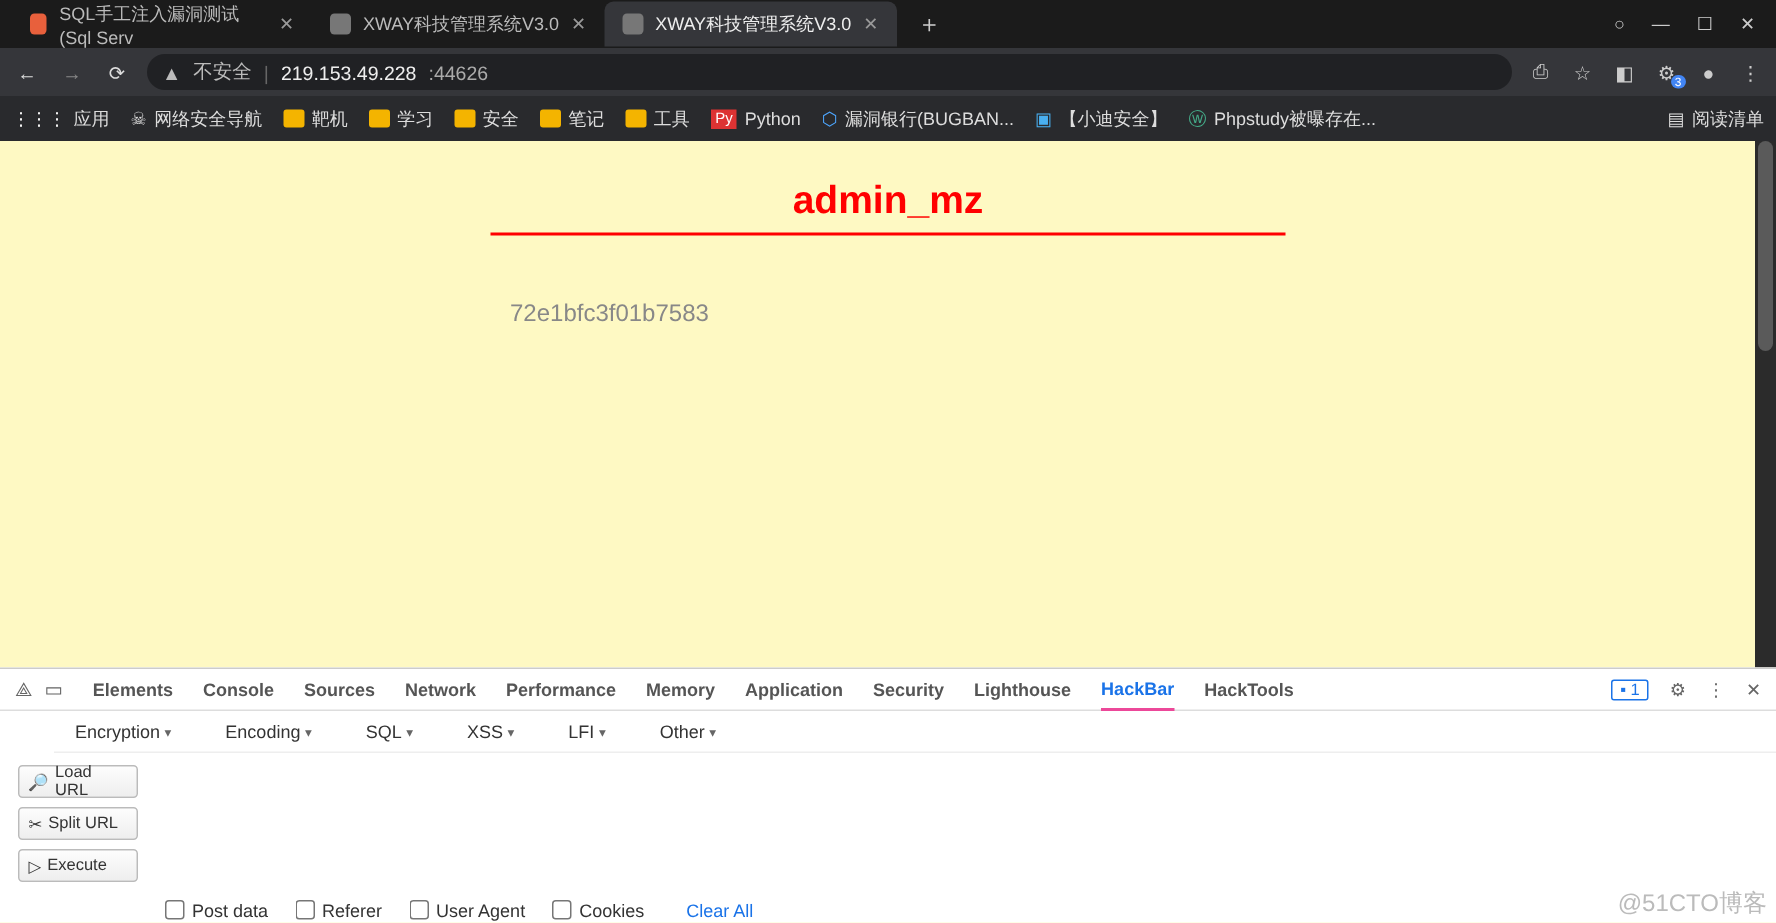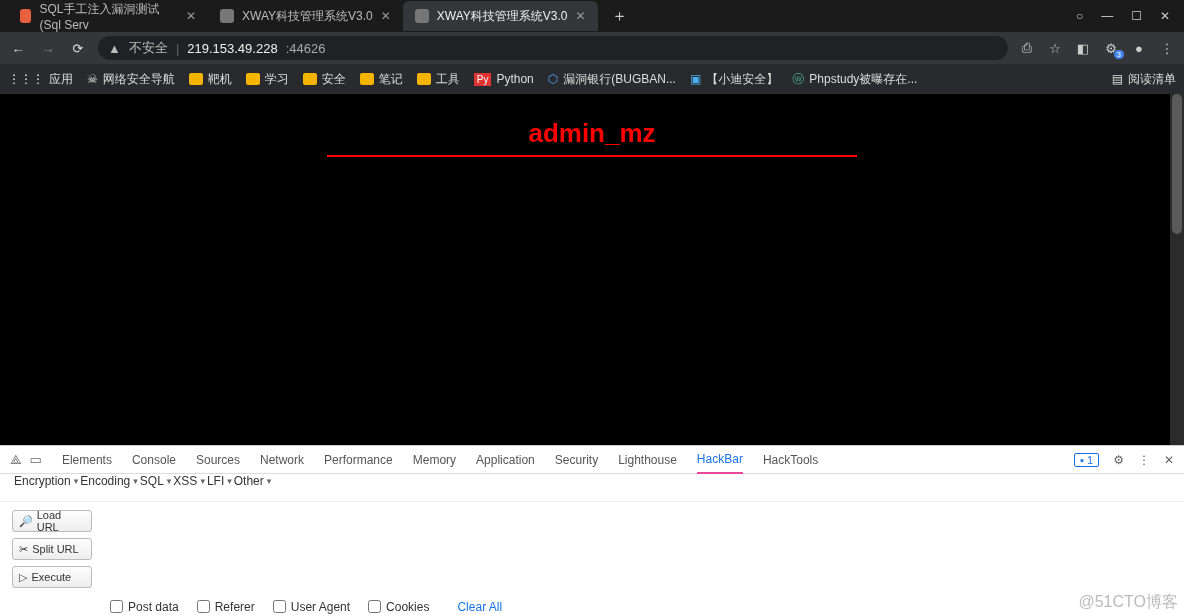--- a/index.html
+++ b/index.html
@@ -27,35 +27,35 @@
 .tbicon { width:18px; height:18px; display:flex; align-items:center; justify-content:center; color:#ccc; position:relative; }
 .badge { position:absolute; bottom:-2px; right:-4px; background:#4285f4; color:#fff; font-size:8px; border-radius:6px; padding:0 3px; }
 
 
 .bookmarks { height:30px; background:#292a2d; display:flex; align-items:center; padding:0 8px; gap:14px; color:#ddd; font-size:12px; }
 .bk { display:flex; align-items:center; gap:5px; }
 .bkfolder { width:14px; height:12px; background:#f4b400; border-radius:2px; display:inline-block; }
 .bookmarks .spacer { flex:1; }
 
 
-.page { height:351px; background:#000000; position:relative; overflow:auto; }
+.page { height:351px; background:#fef9c3; position:relative; overflow:auto; }
 .page .heading { color:#ff0000; font-size:26px; font-weight:bold; text-align:center; margin-top:24px; }
 .page .hr { width:530px; height:2px; background:#ff0000; margin:6px auto 0; }
 .page .hashline { color:#888; font-size:16px; margin:44px 0 0 340px; }
 
 
 .devtools { position:absolute; bottom:0; left:0; right:0; height:170px; border-top:1px solid #ccc; background:#fff; color:#333; font-size:12px; }
 .dt-tabs { height:28px; display:flex; align-items:center; padding:0 10px; gap:20px; border-bottom:1px solid #ddd; }
 .dt-tabs .pretabs { display:flex; gap:8px; color:#666; font-size:13px; }
-.dt-tab { color:#555; cursor:pointer; }
+.dt-tab { color:#555; cursor:pointer;font-weight:bold; }
 .dt-tab.active { color:#1a73e8; border-bottom:2px solid #ec4899; padding-bottom:6px; margin-bottom:-7px; }
 .dt-right { margin-left:auto; display:flex; align-items:center; gap:14px; color:#666; }
 .msgcount { border:1px solid #1a73e8; color:#1a73e8; padding:0 5px; border-radius:2px; font-size:11px; display:flex; gap:3px; align-items:center; }
 
-.hb-row1 { height:28px; display:flex; align-items:flex-start; padding:0 14px; gap:2px; color:#333; border-bottom:1px solid #eee; }
+.hb-row1 { height:28px; display:flex; align-items:center; padding:0 14px; gap:36px; color:#333; border-bottom:1px solid #eee;margin-left:36px; }
 .dd { display:flex; align-items:center; gap:3px; }
 .caret { font-size:9px; color:#666; }
 
 .hb-main { display:flex; padding:8px 12px; gap:10px; }
 .hb-btns { display:flex; flex-direction:column; gap:6px; }
 .hb-btn { width:80px; height:22px; border:1px solid #bbb; border-radius:3px; background:linear-gradient(#fdfdfd,#eee); font-size:11px; display:flex; align-items:center; padding:0 6px; gap:4px; color:#333; }
 .hb-url { flex:1; }
 .hb-url textarea { width:100%; height:54px; border:1px solid #bbb; border-radius:3px; padding:6px 8px; font-size:12px; font-family:inherit; resize:none; color:#333; }
 
 .hb-row3 { display:flex; align-items:center; padding:4px 14px 4px 110px; gap:18px; font-size:12px; }
@@ -169,20 +169,21 @@
   <div class="spacer"></div>
   <div class="bk">
       <span>▤</span>
       <span>阅读清单</span>
     </div>
 </div>
 
 <div class="page">
   <div class="heading">admin_mz</div>
   <div class="hr"></div>
+  <div class="hashline">72e1bfc3f01b7583</div>
 </div>
 
 <div class="vscroll">
     <div class="thumb"></div>
   </div>
 
 <div class="devtools">
   <div class="dt-tabs">
     <div class="pretabs">
       <span>⟁</span>

